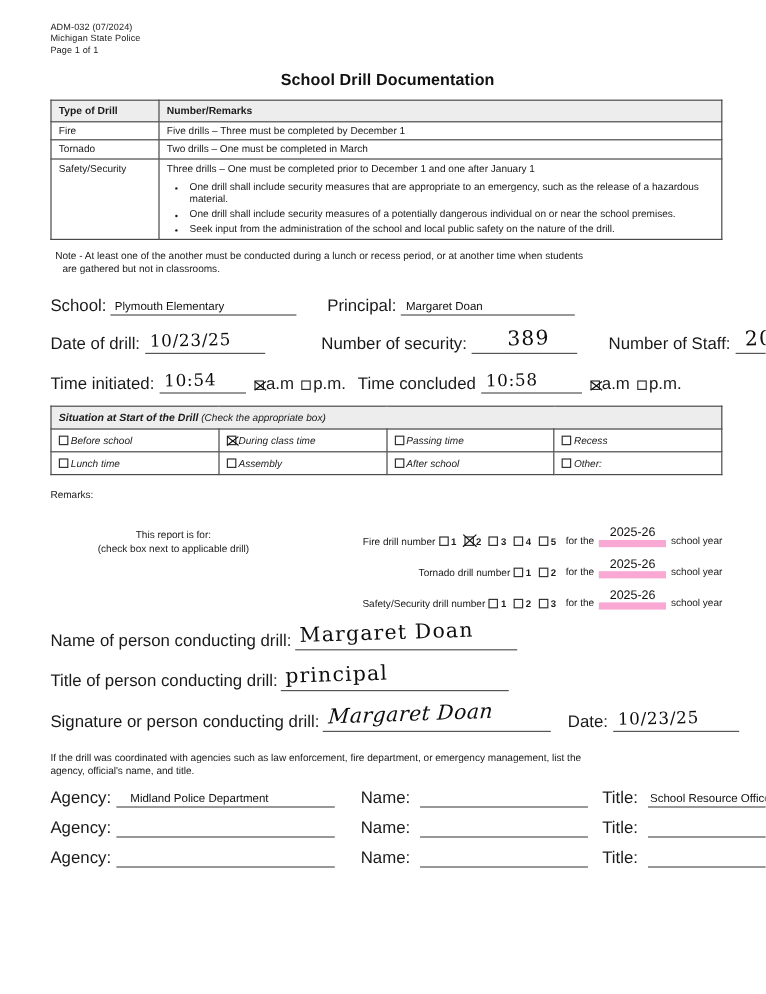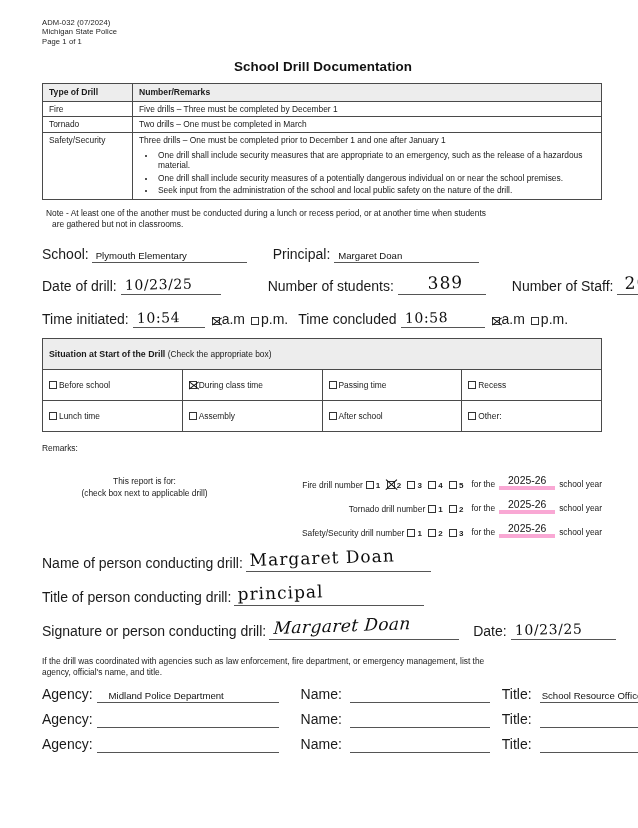--- a/index.html
+++ b/index.html
@@ -157,22 +157,23 @@
   .sit-table {
     width: 560px;
     margin-top: 10px;
     border-collapse: collapse;
     table-layout: fixed;
   }
   .sit-table td {
     border: 1px solid #4a4a4a;
     font-size: 8.4px;
     padding: 3px 6px;
-    height: 31px;
+    height: 19px;
     color: #1a1a1a;
+    font-style: italic;
   }
   .sit-head {
     background: #ededed;
     font-size: 8.6px;
   }
   .sit-head b { font-size: 8.8px; }
 
   .remarks { margin-top: 11px; font-size: 8.4px; }
 
   
@@ -186,21 +187,21 @@
   .dn-row {
     display: flex; align-items: flex-end;
     justify-content: flex-end;
     font-size: 8.4px;
     margin-bottom: 9px;
     white-space: nowrap;
   }
   .dn-row .boxes { margin: 0 4px 0 3px; }
   .dn-row .boxes span.num { font-size: 8px; font-weight: bold; margin-right: 4px; }
   .yr-line {
-    border-bottom: 4px solid #f9a8d4;
+    border-bottom: 6px solid #f9a8d4;
     width: 56px;
     text-align: center;
     font-size: 10.4px;
     margin: 0 4px;
     padding-bottom: 0px;
     color: #111;
     font-family: "Liberation Sans", sans-serif;
   }
   .dn-row .tail { padding-bottom: 1px; }
   .x-over {
@@ -306,21 +307,21 @@
     <span class="line" style="width:145px;margin-left:4px;">
       <span class="fill">Margaret Doan</span>
     </span>
   </div>
 
   <div class="frow" style="margin-top:15px;">
     <span class="lbl">Date of drill:</span>
     <span class="line" style="width:100px;margin-left:4px;">
       <span class="fill hw">10/23/25</span>
     </span>
-    <span class="lbl" style="margin-left:47px;">Number of students:</span>
+    <span class="lbl" style="margin-left:47px;">Number of security:</span>
     <span class="line" style="width:88px;margin-left:4px;">
       <span class="fill hw-lg" style="left:30px;">389</span>
     </span>
     <span class="lbl" style="margin-left:26px;">Number of Staff:</span>
     <span class="line" style="width:56px;margin-left:4px;">
       <span class="fill hw-lg" style="left:8px;">20</span>
     </span>
   </div>
 
   <div class="frow" style="margin-top:16px;">

